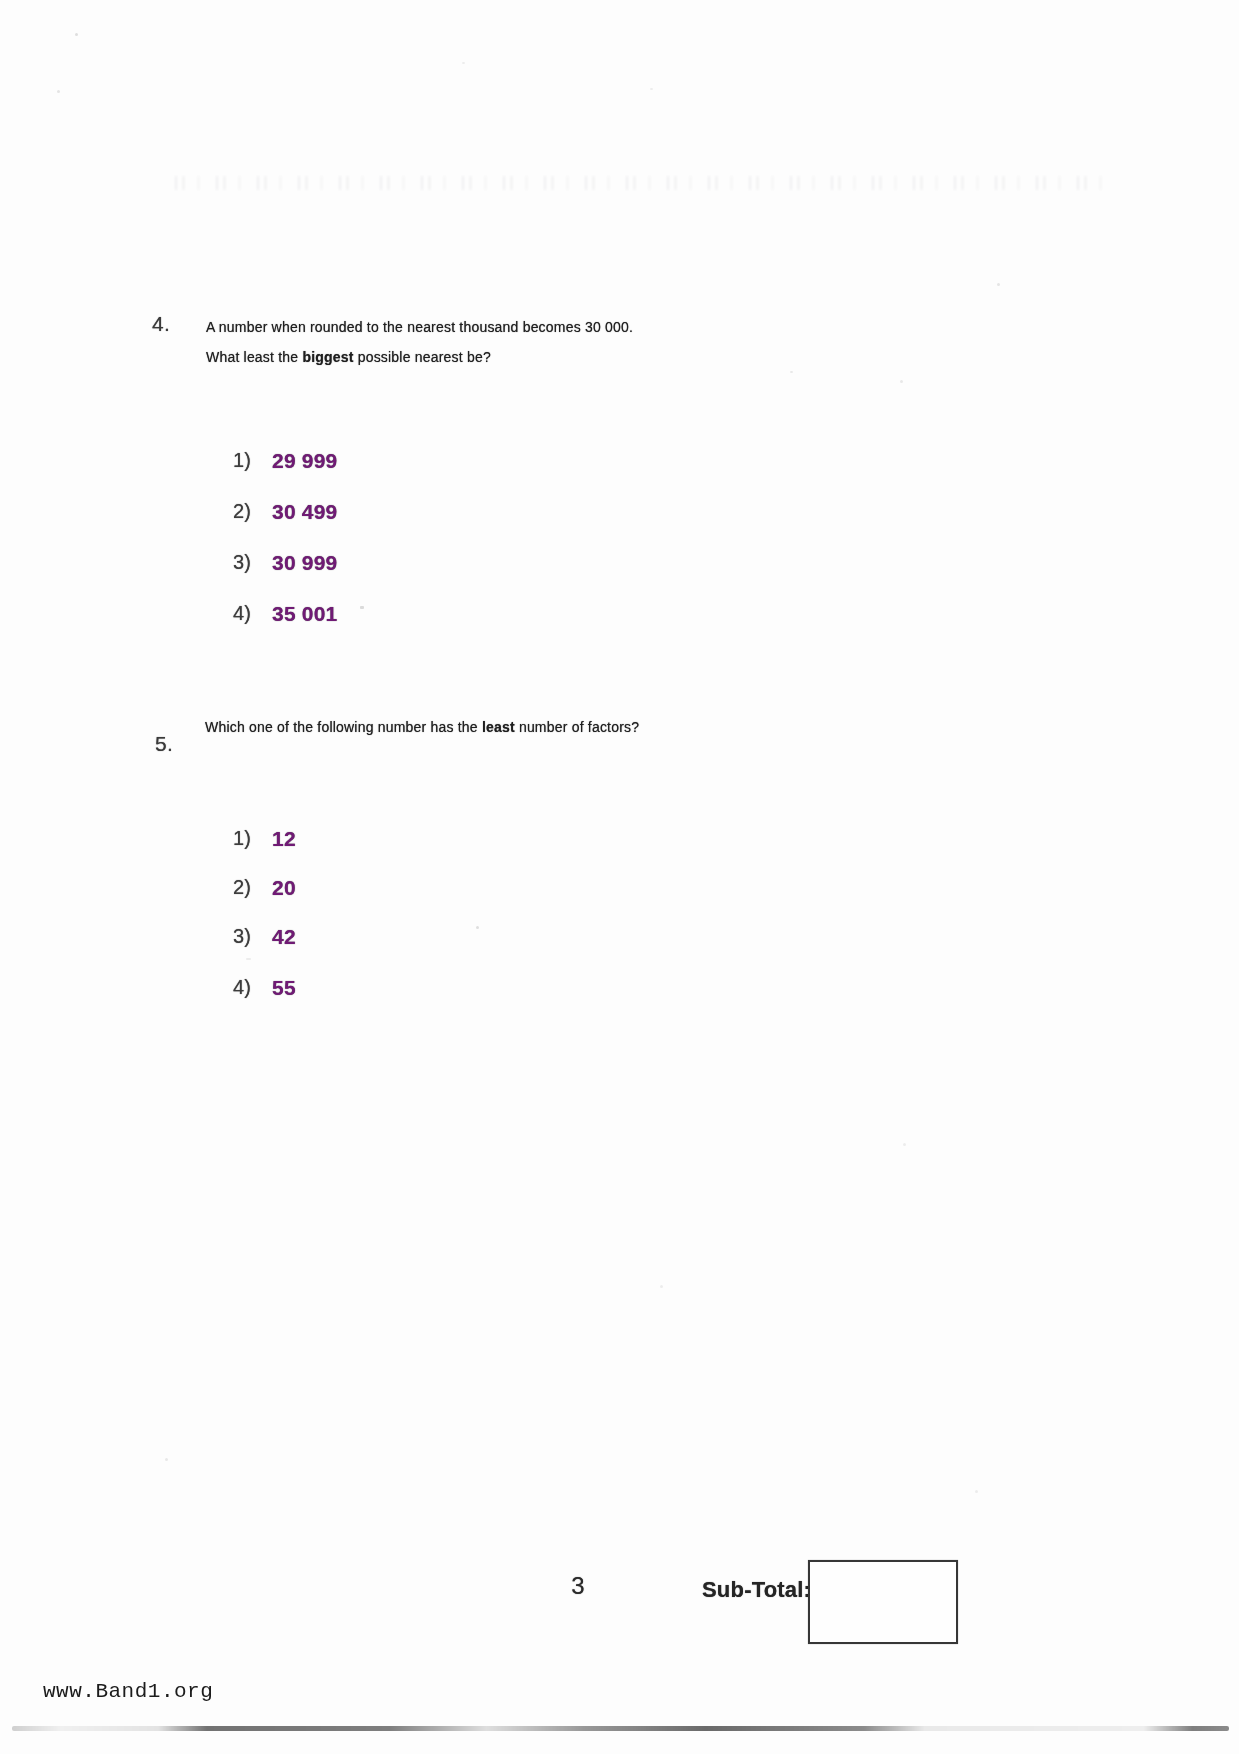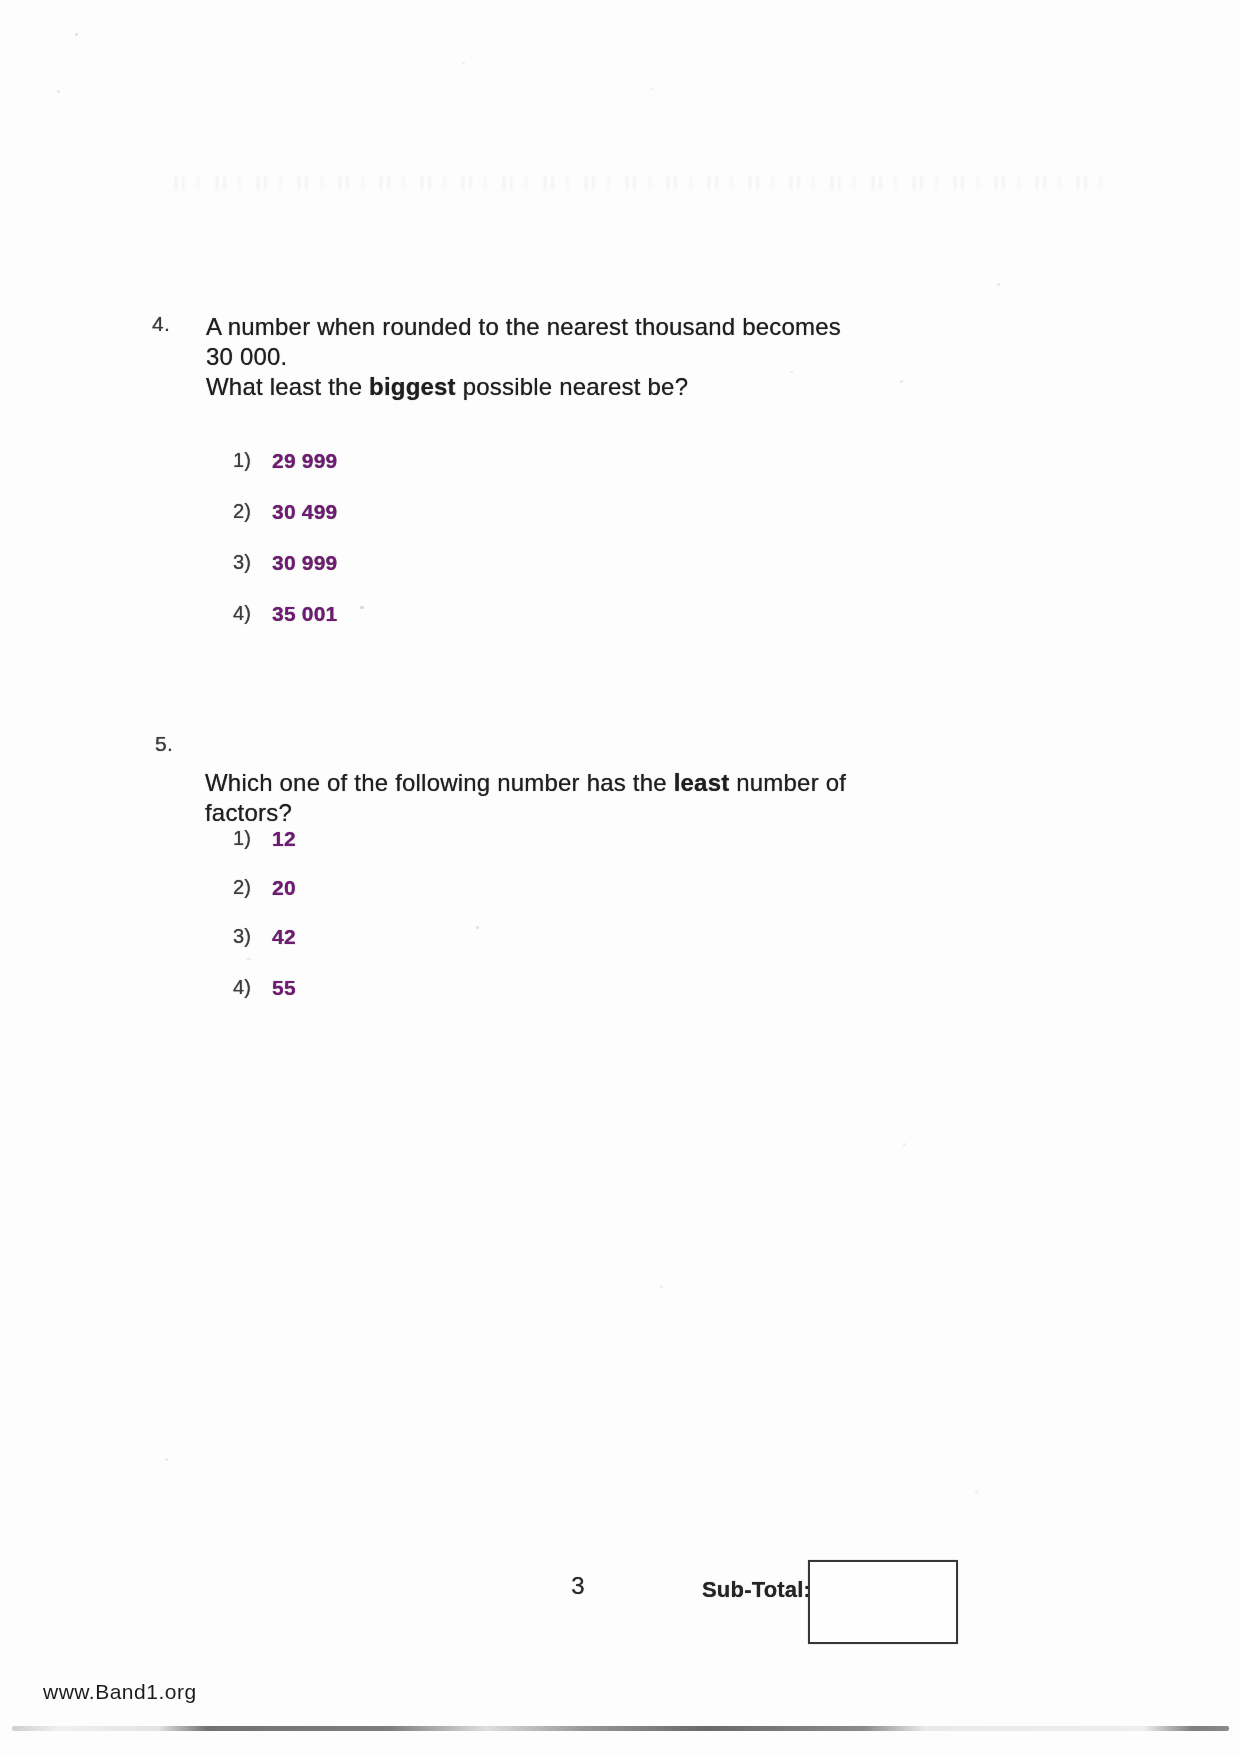--- a/index.html
+++ b/index.html
@@ -15,21 +15,21 @@
     text-shadow:0 0 0.9px rgba(25,25,25,0.75);
     letter-spacing:0.2px;
   }
   .qnum{
     position:absolute;
     font-size:21px;
     color:#3a3a3a;
   }
   .qtext{
     position:absolute;
-    font-size:24px;
+    font-size:14px;
     line-height:30px;
   }
   .qtext b{font-weight:bold;}
   .options{
     position:absolute;
     list-style:none;margin:0;padding:0;
   }
   .opt-row{
     display:flex;
     height:21px;
@@ -73,21 +73,21 @@
     position:absolute;
     left:808px;top:1560px;
     width:146px;height:80px;
     border:2px solid #363636;
     box-shadow:0 0 1px rgba(0,0,0,0.35);
     background:#fefefe;
   }
   .site-url{
     position:absolute;
     left:43px;top:1680px;
-    font-family:Liberation Sans, sans-serif;
+    font-family:Liberation Mono, monospace;
     font-size:21px;
     color:#1c1c1c;
     letter-spacing:0.5px;
   }
   .scan-line{
     position:absolute;
     left:12px;top:1726px;
     width:1217px;height:5px;
     background:linear-gradient(90deg,
       rgba(0,0,0,0.18) 0%, rgba(0,0,0,0.05) 4%,
@@ -129,21 +129,21 @@
       <span class="opt-label scan-text">3)</span>
       <span class="opt-value scan-text">30 999</span>
     </li>
     <li class="opt-row">
       <span class="opt-label scan-text">4)</span>
       <span class="opt-value scan-text">35 001</span>
     </li>
   </ul>
 
   <div class="qnum scan-text" style="left:155px;top:732px;">5.</div>
-  <div class="qtext scan-text" style="left:205px;top:768px;width:680px;"><span>Which one of the following number has the </span><b>least</b><span> number of factors?</span></div>
+  <div class="qtext scan-text" style="left:205px;top:712px;width:680px;"><span>Which one of the following number has the </span><b>least</b><span> number of factors?</span></div>
 
   <ul class="options" style="left:233px;top:827px;">
     <li class="opt-row" style="margin-bottom:28px;">
       <span class="opt-label scan-text">1)</span>
       <span class="opt-value scan-text">12</span>
     </li>
     <li class="opt-row" style="margin-bottom:28px;">
       <span class="opt-label scan-text">2)</span>
       <span class="opt-value scan-text">20</span>
     </li>

